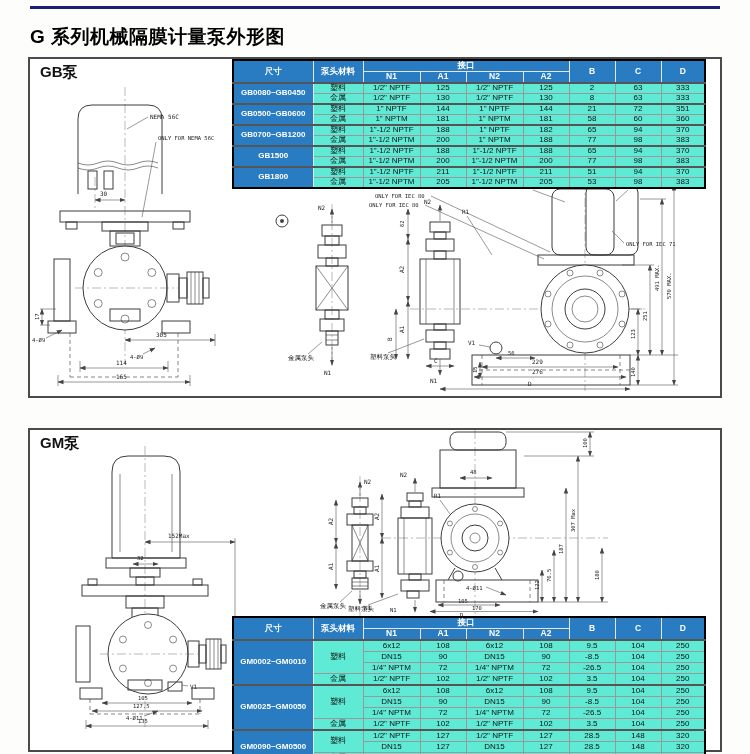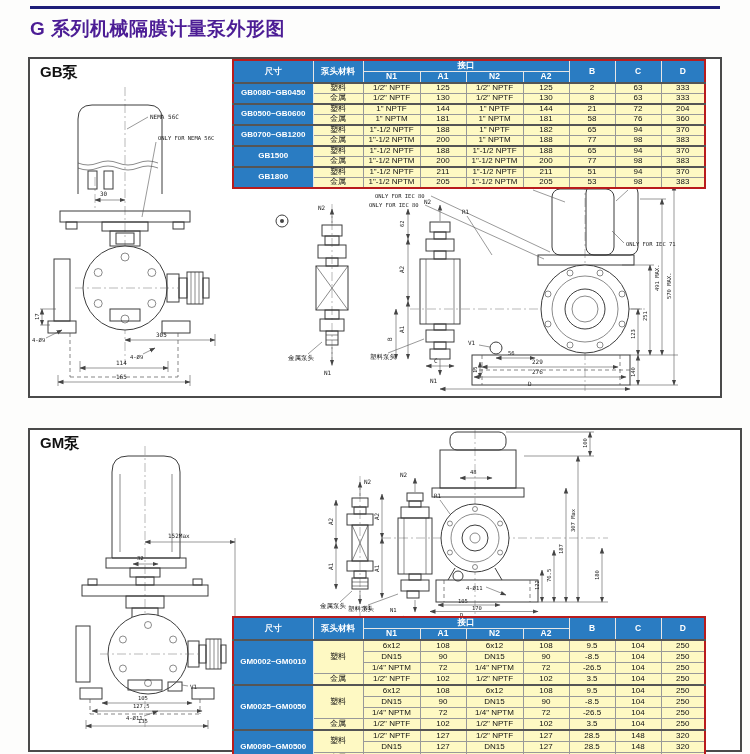--- a/index.html
+++ b/index.html
@@ -1,25 +1,25 @@
 <!DOCTYPE html>
 <html><head>
 <meta charset="utf-8">
 <style>
   html,body{margin:0;padding:0;width:750px;height:754px;background:#fdfdfc;overflow:hidden;
     font-family:"Liberation Sans","DejaVu Sans",sans-serif;position:relative;}
   .toprule{position:absolute;left:30px;top:6px;width:690px;height:3px;background:#1e1e78;}
-  .title{position:absolute;left:30px;top:16px;font-size:19px;font-weight:bold;color:#4c1d95;letter-spacing:.5px;}
+  .title{position:absolute;left:30px;top:24px;font-size:19px;font-weight:bold;color:#000000;letter-spacing:.5px;}
   .panel{position:absolute;left:28px;width:690px;border:2px solid #4a4a4a;background:#fff;}
   #gb-panel{top:57px;height:337px;}
-  #gm-panel{top:428px;height:320px;padding-left:20px;}
+  #gm-panel{top:428px;height:320px;}
   .panel-label{position:absolute;left:10px;top:4px;font-size:15px;font-weight:bold;color:#111;z-index:5;text-align:center;}
   .draw{position:absolute;left:0;top:0;}
   
-  .dimtable{border-collapse:collapse;position:absolute;border:2px solid #b91c1c;table-layout:fixed;background:#fef9c3;z-index:4;}
+  .dimtable{border-collapse:collapse;position:absolute;border:2px solid #000000;table-layout:fixed;background:#5eead4;z-index:4;}
   #gb-table{left:202px;top:0px;width:472px;}
   #gm-table{left:202px;top:186px;width:472px;}
   .dimtable th{background:#2a7cc2;color:#fff;border:1px solid #e6e6e6;font-size:8.5px;font-weight:bold;height:10px;padding:0;line-height:1.1;}
   .dimtable td{border:1px solid #999;font-size:8px;text-align:center;padding:0;height:9px;line-height:1.05;color:#111;white-space:nowrap;}
   #gm-table td{height:10px;}
   .dimtable td.size{background:#2a7cc2;color:#fff;font-weight:bold;font-size:8px;border:1px solid #e6e6e6;margin-left:48px;}
   .dimtable tr.grp td{border-top:2px solid #555;}
   
   .ln{stroke:#3d3d3d;fill:none;stroke-width:1;}
   .thin{stroke:#3d3d3d;fill:none;stroke-width:.6;}
@@ -276,30 +276,30 @@
         </tr>
         <tr class="grp">
           <td rowspan="2" class="size">GB0500~GB0600</td>
           <td rowspan="1">塑料</td>
           <td>1" NPTF</td>
           <td>144</td>
           <td>1" NPTF</td>
           <td>144</td>
           <td>21</td>
           <td>72</td>
-          <td>204</td>
+          <td>351</td>
         </tr>
         <tr>
           <td rowspan="1">金属</td>
           <td>1" NPTM</td>
           <td>181</td>
           <td>1" NPTM</td>
           <td>181</td>
           <td>58</td>
-          <td>76</td>
+          <td>60</td>
           <td>360</td>
         </tr>
         <tr class="grp">
           <td rowspan="2" class="size">GB0700~GB1200</td>
           <td rowspan="1">塑料</td>
           <td>1"-1/2 NPTF</td>
           <td>188</td>
           <td>1" NPTF</td>
           <td>182</td>
           <td>65</td>

